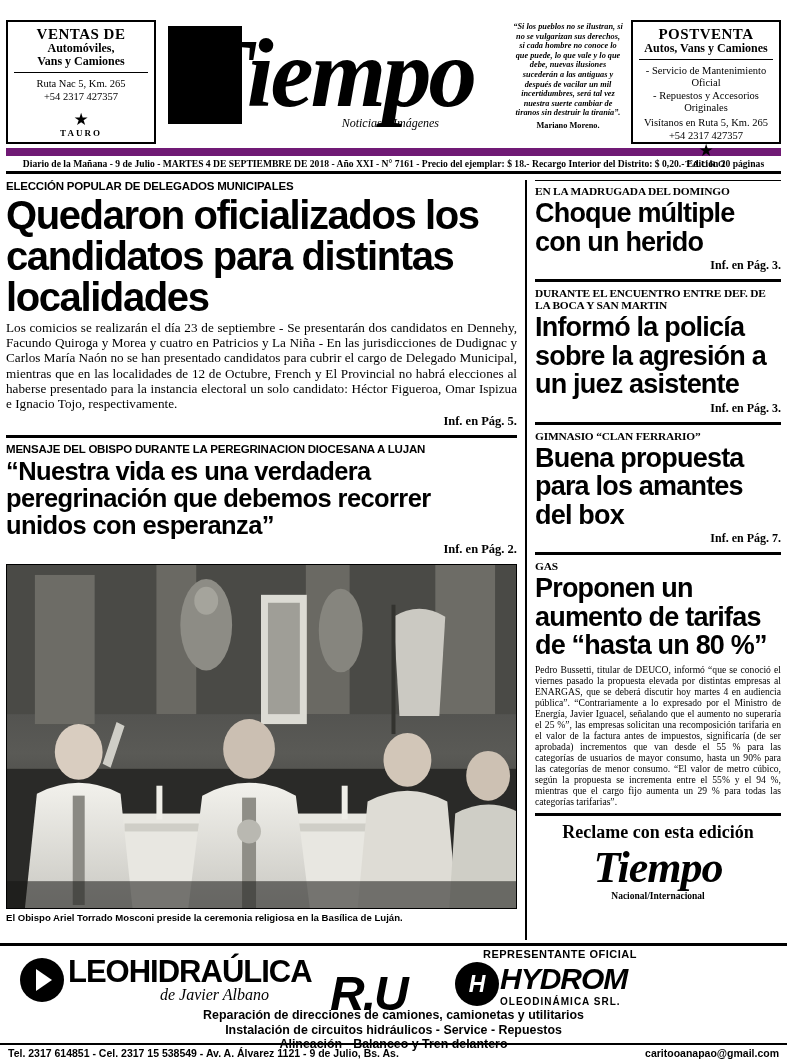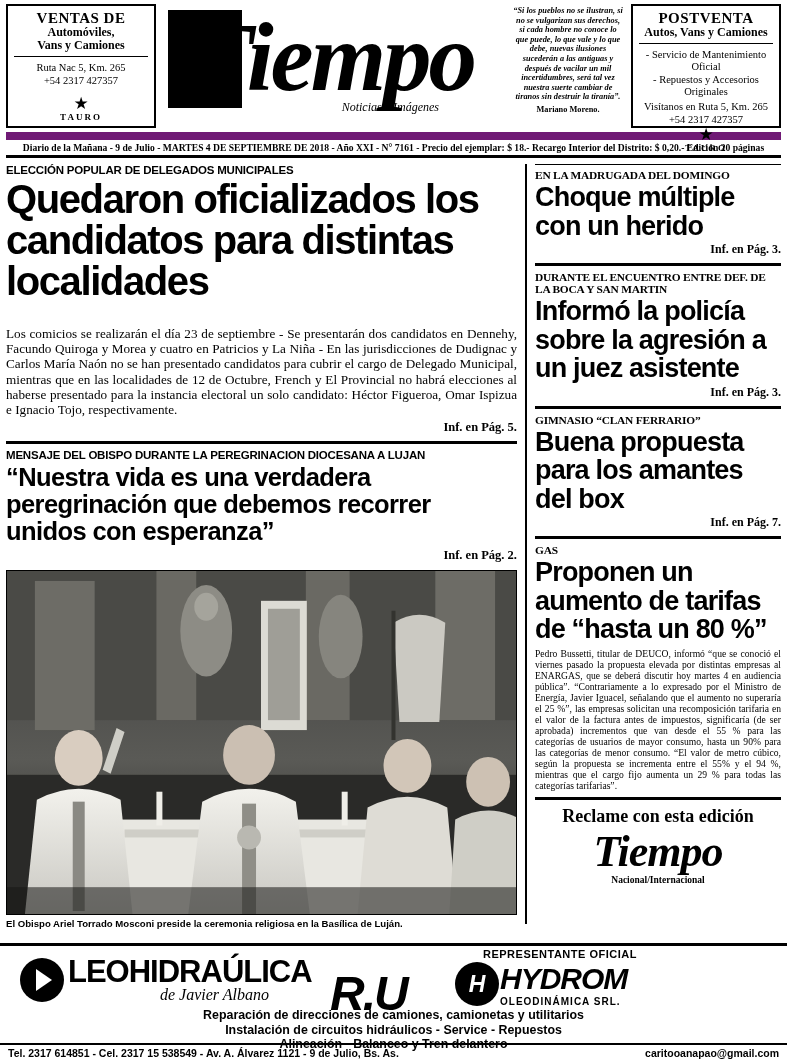--- a/index.html
+++ b/index.html
@@ -4,21 +4,21 @@
 <style>
   * { box-sizing: border-box; }
   html, body { margin:0; padding:0; }
   body {
     width: 787px; height: 1061px;
     background:#ffffff;
     font-family: "Liberation Serif", serif;
     color:#000;
     overflow:hidden;
   }
-  .page { position:relative; width:787px; height:1061px; padding:4px 6px 0 6px; }
+  .page { position:relative; width:787px; height:1061px; padding:20px 6px 0 6px; }
 
   
   .masthead { display:flex; align-items:stretch; height:124px; gap:4px; }
   .mh-box { border:2px solid #000; flex:0 0 150px; padding:4px 4px; text-align:center; display:flex; flex-direction:column; }
   .mh-box .t1 { font-family:"Liberation Serif", serif; font-weight:bold; font-size:15px; line-height:16px; letter-spacing:.5px; }
   .mh-box .t2 { font-family:"Liberation Serif", serif; font-weight:bold; font-size:12px; line-height:13px; }
   .mh-rule { border-top:1px solid #000; margin:4px 2px; }
   .mh-box .t4 { font-size:10.5px; line-height:12px; margin-top:1px; }
   .tauro { margin-top:auto; display:flex; flex-direction:column; align-items:center; }
   .tauro .star { font-size:17px; line-height:17px; }
@@ -40,21 +40,21 @@
   
   .datebar { border-top:8px solid #701a75; border-bottom:3px solid #000; margin-top:4px; padding:2px 0; text-align:center; font-size:9.6px; font-weight:bold; }
 
   
   .body { display:flex; gap:8px; margin-top:6px; height:760px; }
   .col-left { flex:0 0 511px; }
   .col-right { flex:1 1 auto; border-left:2px solid #000; padding-left:8px; }
 
   .kicker { font-family:"Liberation Sans", sans-serif; font-weight:bold; font-size:11.5px; letter-spacing:-.2px; }
   .head-xl { font-family:"Liberation Sans", sans-serif; font-weight:bold; font-size:40px; line-height:41px; letter-spacing:-1.4px; margin-top:3px; }
-  .lead { font-size:13.2px; line-height:15.2px; margin-top:24px; text-align:justify; }
+  .lead { font-size:13.2px; line-height:15.2px; margin-top:2px; text-align:justify; }
   .refline { text-align:right; font-weight:bold; font-size:12.5px; margin-top:3px; }
 
   .hr-thick { border-top:3px solid #000; margin:6px 0 5px 0; }
   .hr-thin { border-top:1.5px solid #000; margin:5px 0 4px 0; }
 
   .kicker2 { font-family:"Liberation Sans", sans-serif; font-weight:bold; font-size:11.5px; letter-spacing:-.2px; }
   .head-l { font-family:"Liberation Sans", sans-serif; font-weight:bold; font-size:25.5px; line-height:27px; letter-spacing:-.6px; margin-top:3px; }
 
   
   .photo { margin-top:7px; width:100%; height:345px; position:relative; overflow:hidden; background:#2b2b2b; border:1px solid #000; }

